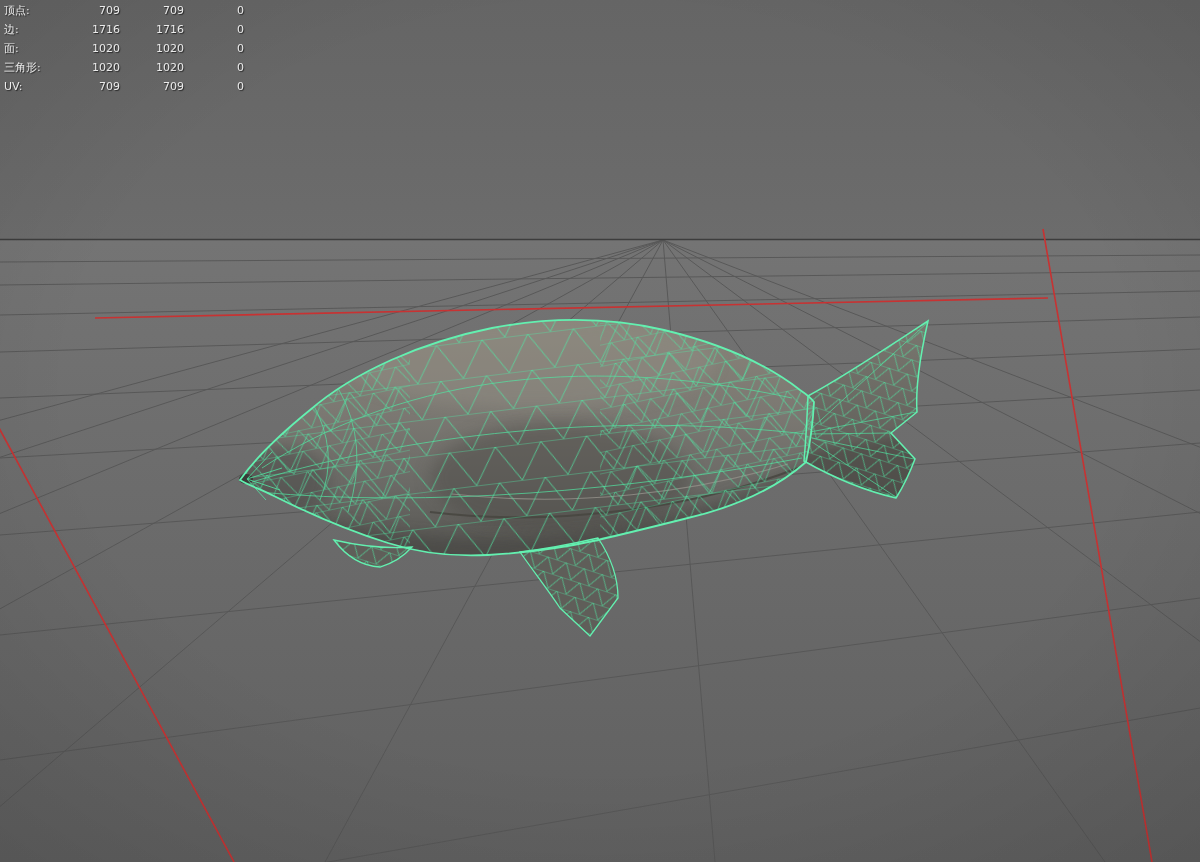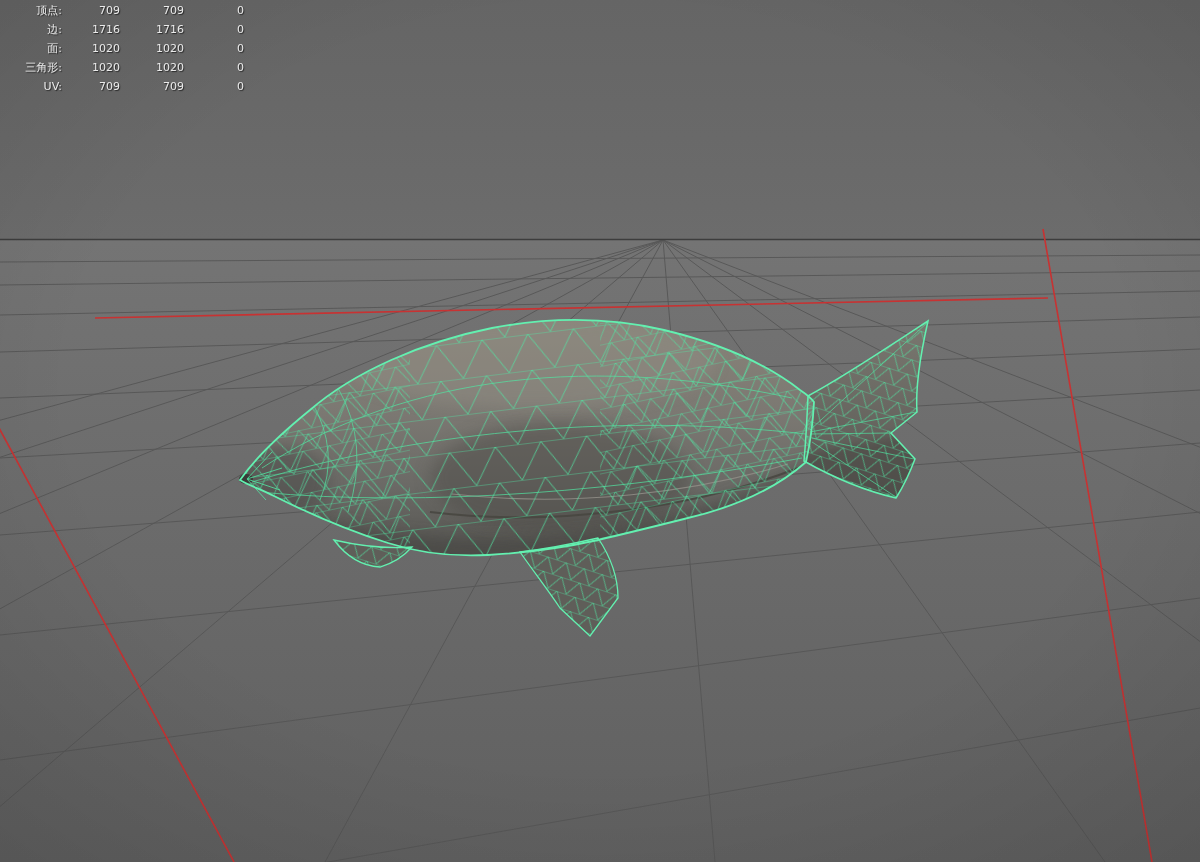--- a/index.html
+++ b/index.html
@@ -2,21 +2,21 @@
 <html><head>
 <meta charset="utf-8">
 <style>
   html,body{margin:0;padding:0;background:#6a6a6a;}
   .stage{position:relative;width:1200px;height:862px;overflow:hidden;
          font-family:"DejaVu Sans","Liberation Sans",sans-serif;}
   .viewport-svg{position:absolute;top:0;left:0;display:block;}
   .hud{position:absolute;top:1px;left:4px;font-size:11px;line-height:19px;
        color:#ebebeb;text-shadow:1px 1px 1px rgba(0,0,0,.6);user-select:none;}
   .hud-row{display:flex;height:19px;align-items:center;white-space:nowrap;}
-  .hud-label{width:58px;text-align:right;}
+  .hud-label{width:58px;text-align:left;}
   .hud-v1{width:58px;text-align:right;}
   .hud-v2{width:64px;text-align:right;}
   .hud-v3{width:60px;text-align:right;}
 </style>
 </head>
 <body>
 
 <div class="stage">
 
   <svg class="viewport-svg" width="1200" height="862" viewBox="0 0 1200 862">

